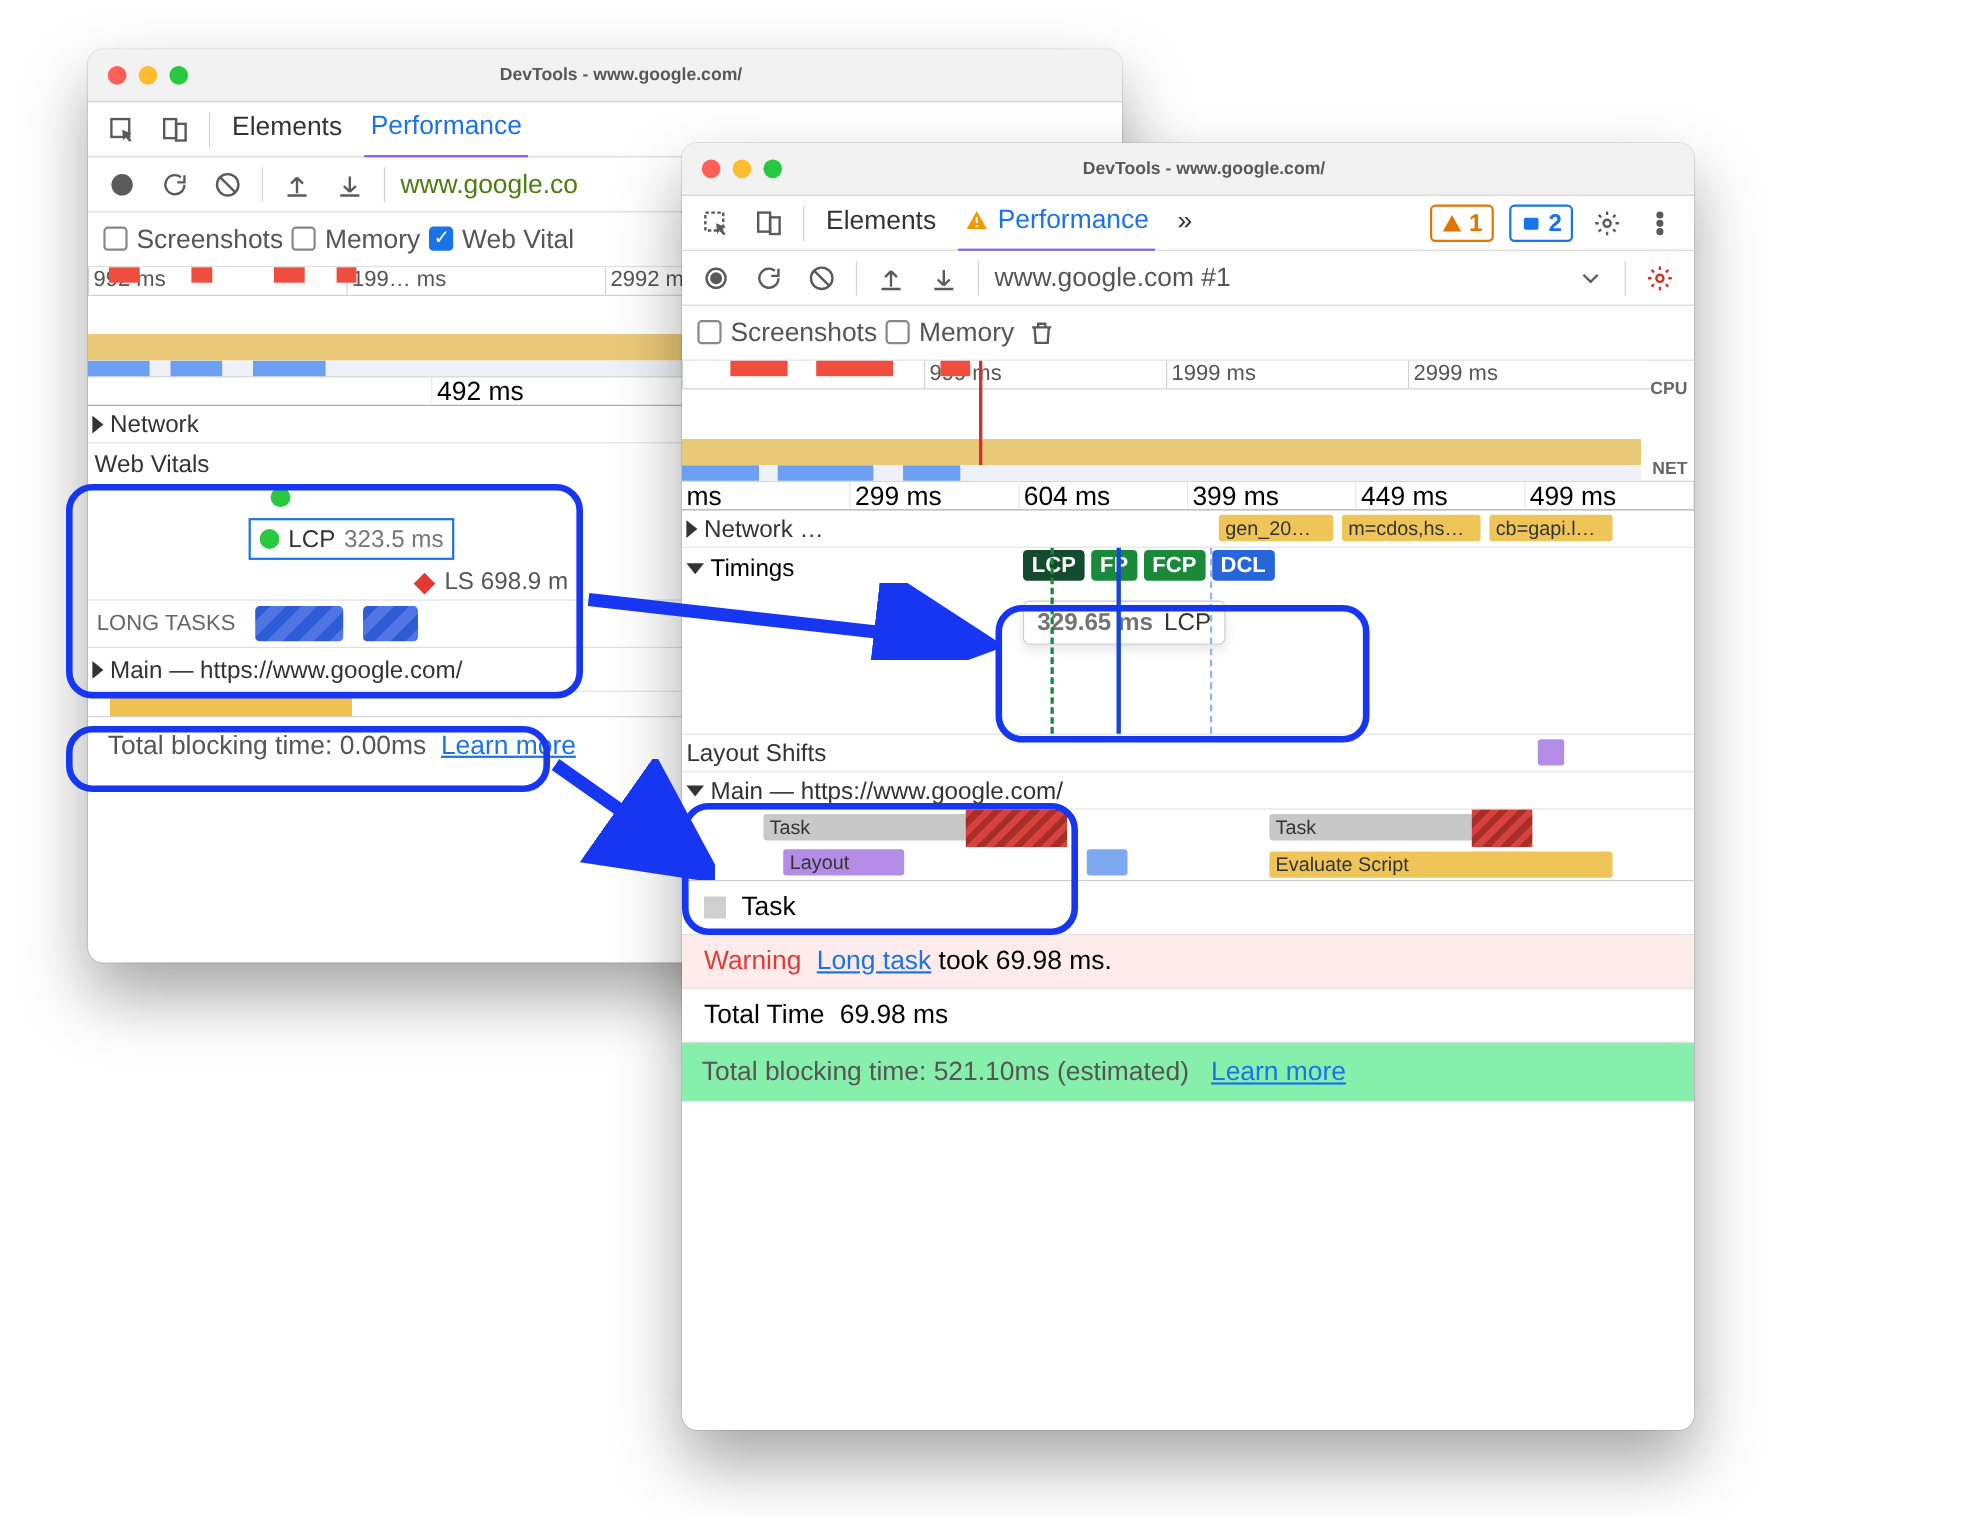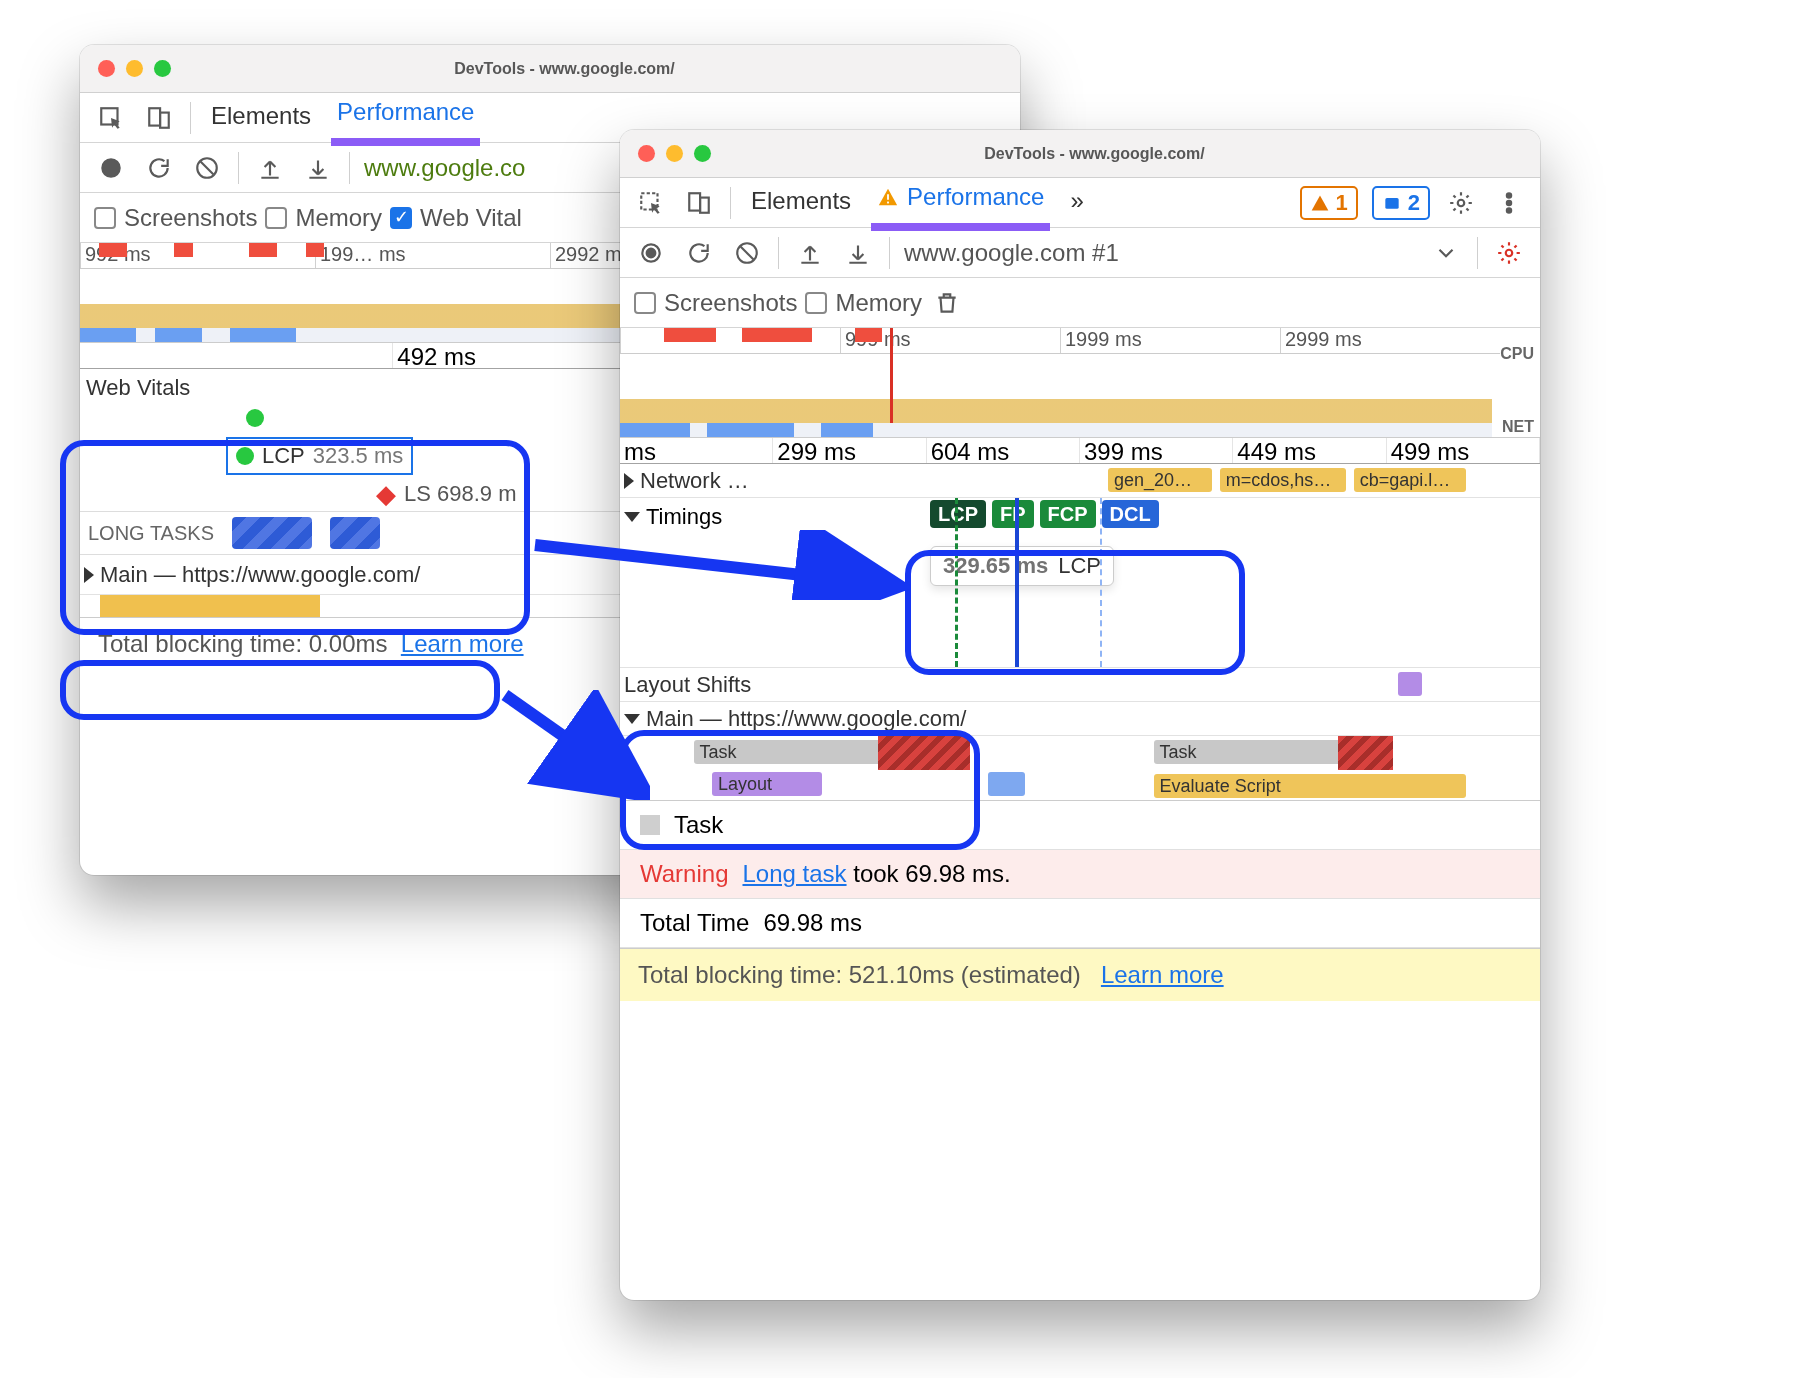--- a/index.html
+++ b/index.html
@@ -23,21 +23,21 @@
 
   .row { display:flex; align-items:center; height:50px; border-bottom:1px solid #d5d5d5;
          font-size:24px; color:#555; padding:0 14px; gap:14px; }
   .row.tight{gap:8px}
   .sep { width:1px; height:32px; background:#cfcfcf; }
 
   .iconbtn { width:34px; height:34px; display:flex; align-items:center; justify-content:center;
              color:#5a5a5a; cursor:pointer; }
   .iconbtn svg { width:26px; height:26px; stroke:currentColor; fill:none; stroke-width:2 }
   .tab { padding:8px 6px 12px; color:#333; cursor:pointer; white-space:nowrap }
-  .tab.active { color:#1a73e8; border-bottom:8px solid #8b5cf6; }
+  .tab.active { color:#1a73e8; border-bottom:2px solid #8b5cf6; }
   .badge-pill{ display:flex; align-items:center; gap:6px; border:2px solid;
                border-radius:5px; padding:2px 8px; font-size:22px; font-weight:600;}
   .badge-warn{ color:#e37400; border-color:#e37400;}
   .badge-info{ color:#1a73e8; border-color:#1a73e8;}
   .badge-warn svg,.badge-info svg{width:20px;height:20px}
 
   .chk { width:22px; height:22px; border:2px solid #888; border-radius:4px; display:inline-block;
          vertical-align:-3px; margin-right:8px;}
   .chk.on{ background:#1a73e8; border-color:#1a73e8; position:relative }
   .chk.on::after{ content:"✓"; position:absolute; color:#fff; font-size:18px; left:2px; top:-3px;}
@@ -200,20 +200,27 @@
           <i style="left:16%;width:7%"></i>
         </div>
   </div>
 
   <div class="track-ruler">
     <span></span>
     <span>492 ms</span>
     <span>992 ms</span>
   </div>
 
+  <div class="trackline">
+    <div class="hd">
+          <span class="tri right"></span>
+          <span>Network</span>
+        </div>
+    <div class="body"></div>
+  </div>
 
   <div class="wv">
     <div>Web Vitals</div>
     <div style="height:34px;display:flex;align-items:center;padding-left:160px">
       <span class="vgreen"></span>
     </div>
     <div style="height:42px;display:flex;align-items:center;padding-left:140px">
       <span class="boxsel">
         <span class="vgreen"></span>
         <span>LCP</span>
@@ -472,21 +479,21 @@
   </div>
   <div class="sumrow" style="background:#fdeceb">
     <span class="warn">Warning</span>
     <span><a class="link">Long task</a><span> took 69.98 ms.</span></span>
   </div>
   <div class="sumrow">
     <span>Total Time</span>
     <span>69.98 ms</span>
   </div>
 
-  <div class="footer" style="background:#fef9c3">
+  <div class="footer" style="background:#86efac">
     <span>Total blocking time: 521.10ms (estimated)</span>&nbsp;&nbsp;
     <a class="link">Learn more</a>
   </div>
 </div>
 
 <div class="callout" style="left:60px; top:440px; width:470px; height:195px"></div>
 <div class="callout" style="left:60px; top:660px; width:440px; height:60px"></div>
 <div class="callout" style="left:905px;top:550px; width:340px; height:125px"></div>
 <div class="callout" style="left:620px;top:730px; width:360px; height:120px"></div>
 

